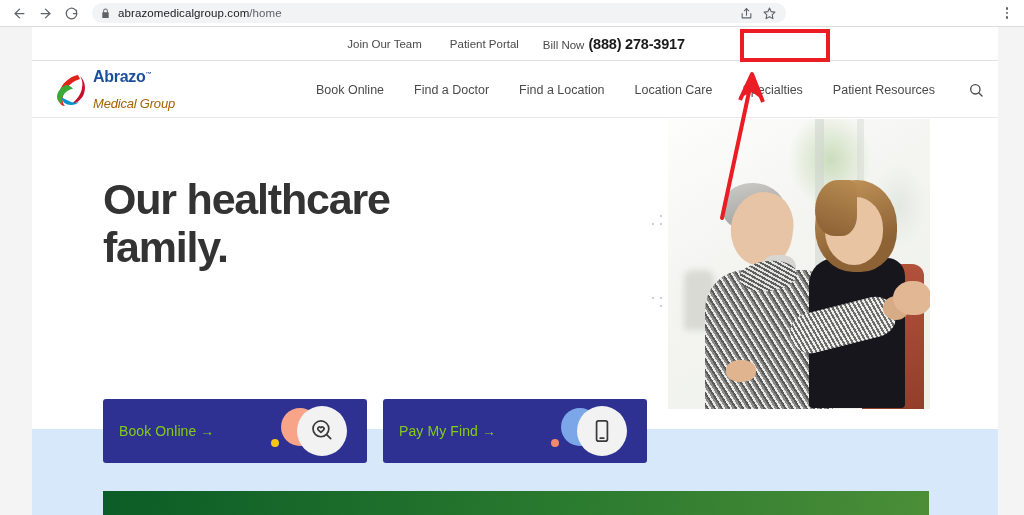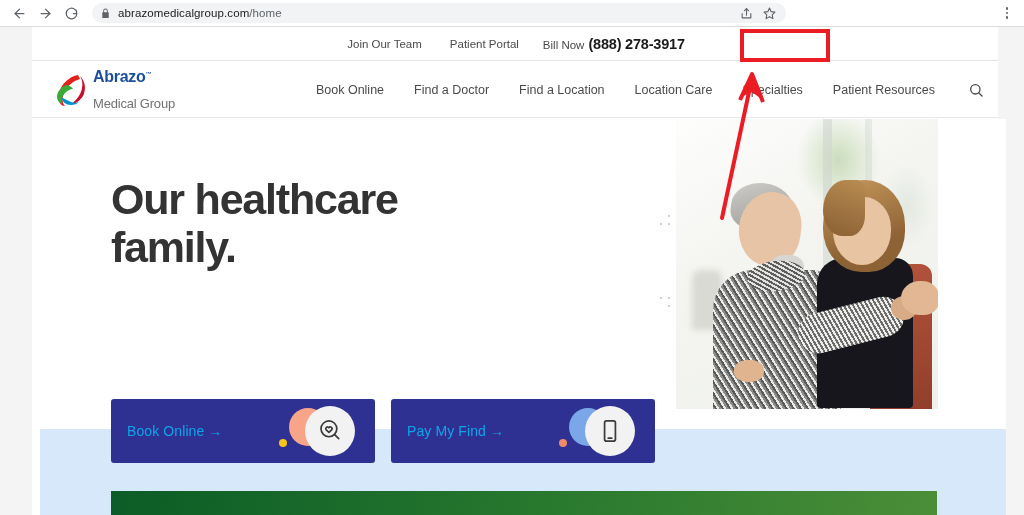--- a/index.html
+++ b/index.html
@@ -95,35 +95,35 @@
   .logo { display: flex; align-items: center; margin-left: 20px; }
   .logo-mark { width: 36px; height: 34px; flex: none; }
   .logo-mark svg { display: block; }
   .logo-text { margin-left: 5px; line-height: 1; }
   .logo-text .l1 {
     font-size: 16px; font-weight: bold; color: #1b4f9c; letter-spacing: -.3px;
     font-family: "Liberation Sans", sans-serif;
   }
   .logo-text .tm { font-size: 6px; vertical-align: super; color: #1b4f9c; }
   .logo-text .l2 {
-    font-size: 13px; color: #737373; letter-spacing: -.2px;
+    font-size: 13px; color: #a16207; font-style: italic; letter-spacing: -.2px;
     margin-top: 12px;
   }
 
   .main-nav { margin-left: auto; display: flex; align-items: center; padding-right: 14px; }
   .nav-item {
     font-size: 12.5px; color: #4a4a4a;
     padding: 0 15px; white-space: nowrap;
   }
   .search-icon-btn { width: 16px; height: 16px; margin-left: 18px; color: #4a4a4a; }
   .search-icon-btn svg { display: block; }
 
   
   .hero {
-    position: absolute; top: 92px; left: 8px;
+    position: absolute; top: 92px; left: 0;
     width: 966px; height: 396px;
     background: #ffffff;
     overflow: hidden;
   }
   .hero-bluefill {
     position: absolute; left: 0; top: 310px;
     width: 966px; height: 86px;
     background: #d6e8fa;
   }
   .hero-img {
@@ -199,21 +199,21 @@
   .cards { position: absolute; left: 71px; top: 280px; display: flex; gap: 16px; }
   .card {
     width: 264px; height: 64px;
     background: #2e3192;
     border-radius: 3px;
     position: relative;
     display: flex; align-items: center;
     overflow: hidden;
   }
   .card-label {
-    font-size: 14px; color: #0ea5e9; margin-left: 16px;
+    font-size: 14px; color: #84cc16; margin-left: 16px;
     white-space: nowrap; letter-spacing: .1px;
   }
   .card-art { position: absolute; right: 8px; top: 0; width: 92px; height: 64px; }
   .blob {
     position: absolute; border-radius: 50%;
   }
   .blob.big { width: 38px; height: 38px; left: 14px; top: 9px; }
   .blob.small { width: 8px; height: 8px; left: 4px; top: 40px; }
   .disc {
     position: absolute; left: 30px; top: 7px;

